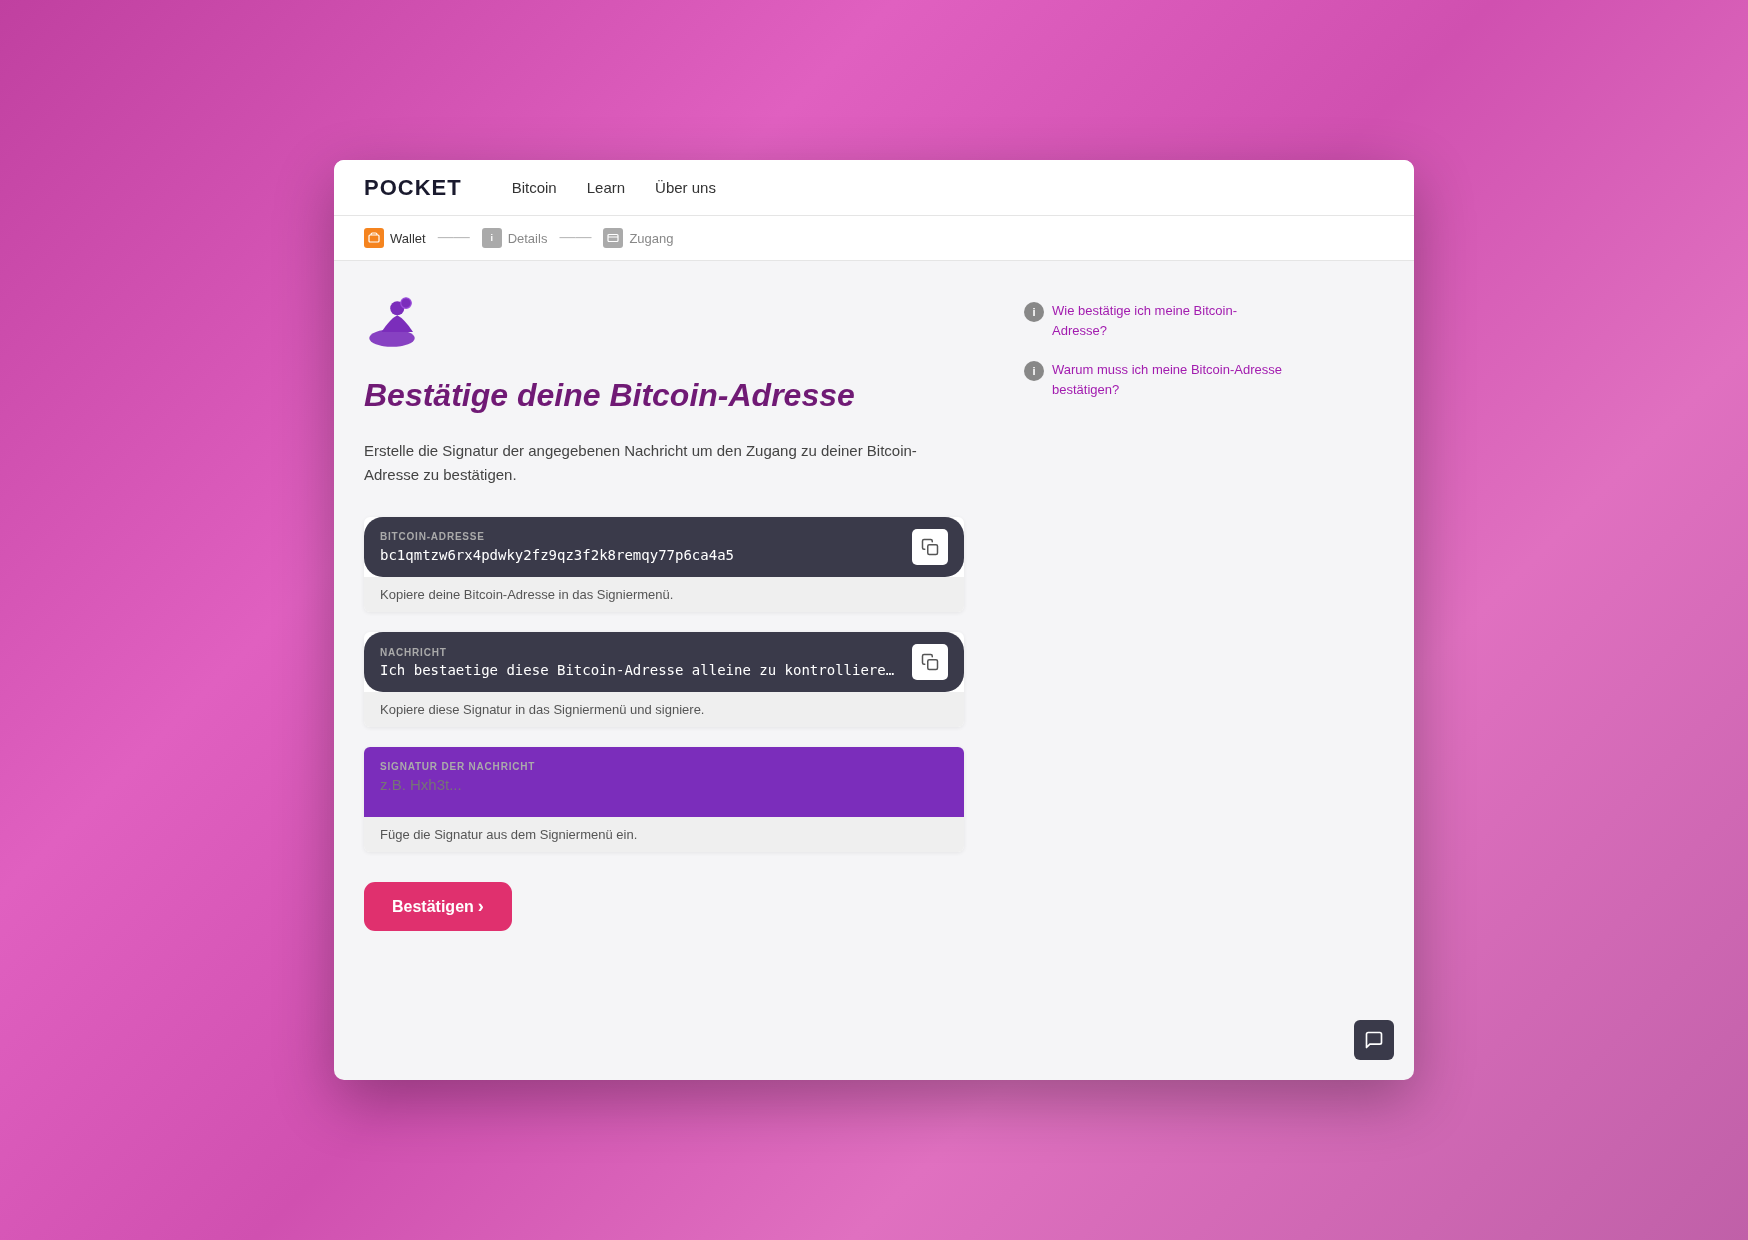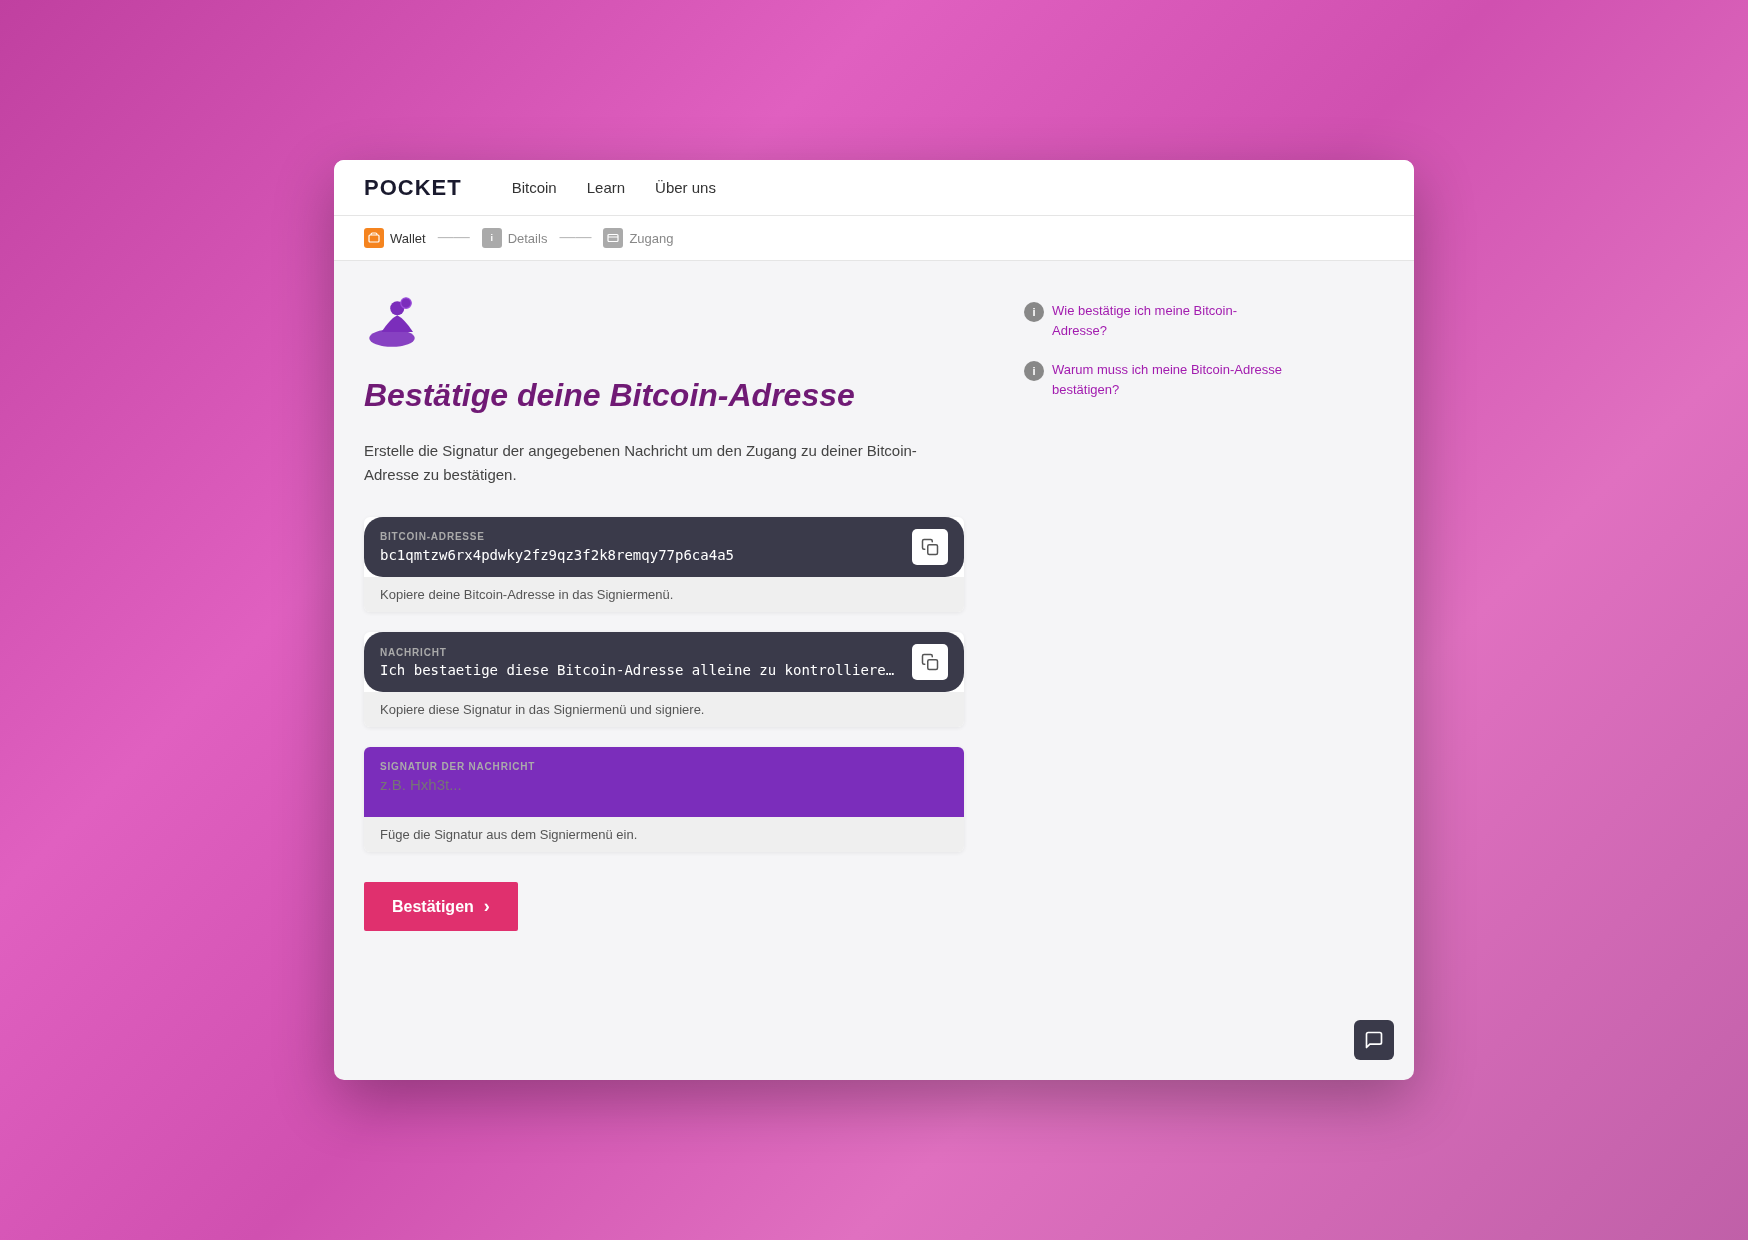--- a/index.html
+++ b/index.html
@@ -215,28 +215,28 @@
       padding: 14px 16px;
       min-height: 70px;
       cursor: text;
     }
 
     
     .confirm-btn {
       background: #e0306e;
       color: white;
       border: none;
-      border-radius: 2px;
+      border-radius: 11px;
       padding: 14px 28px;
       font-size: 16px;
       font-weight: 600;
       cursor: pointer;
       display: flex;
       align-items: center;
-      gap: 10px;
+      gap: 4px;
       margin-top: 30px;
     }
 
     .confirm-btn .arrow {
       font-size: 18px;
     }
 
     
     .help-item {
       display: flex;

